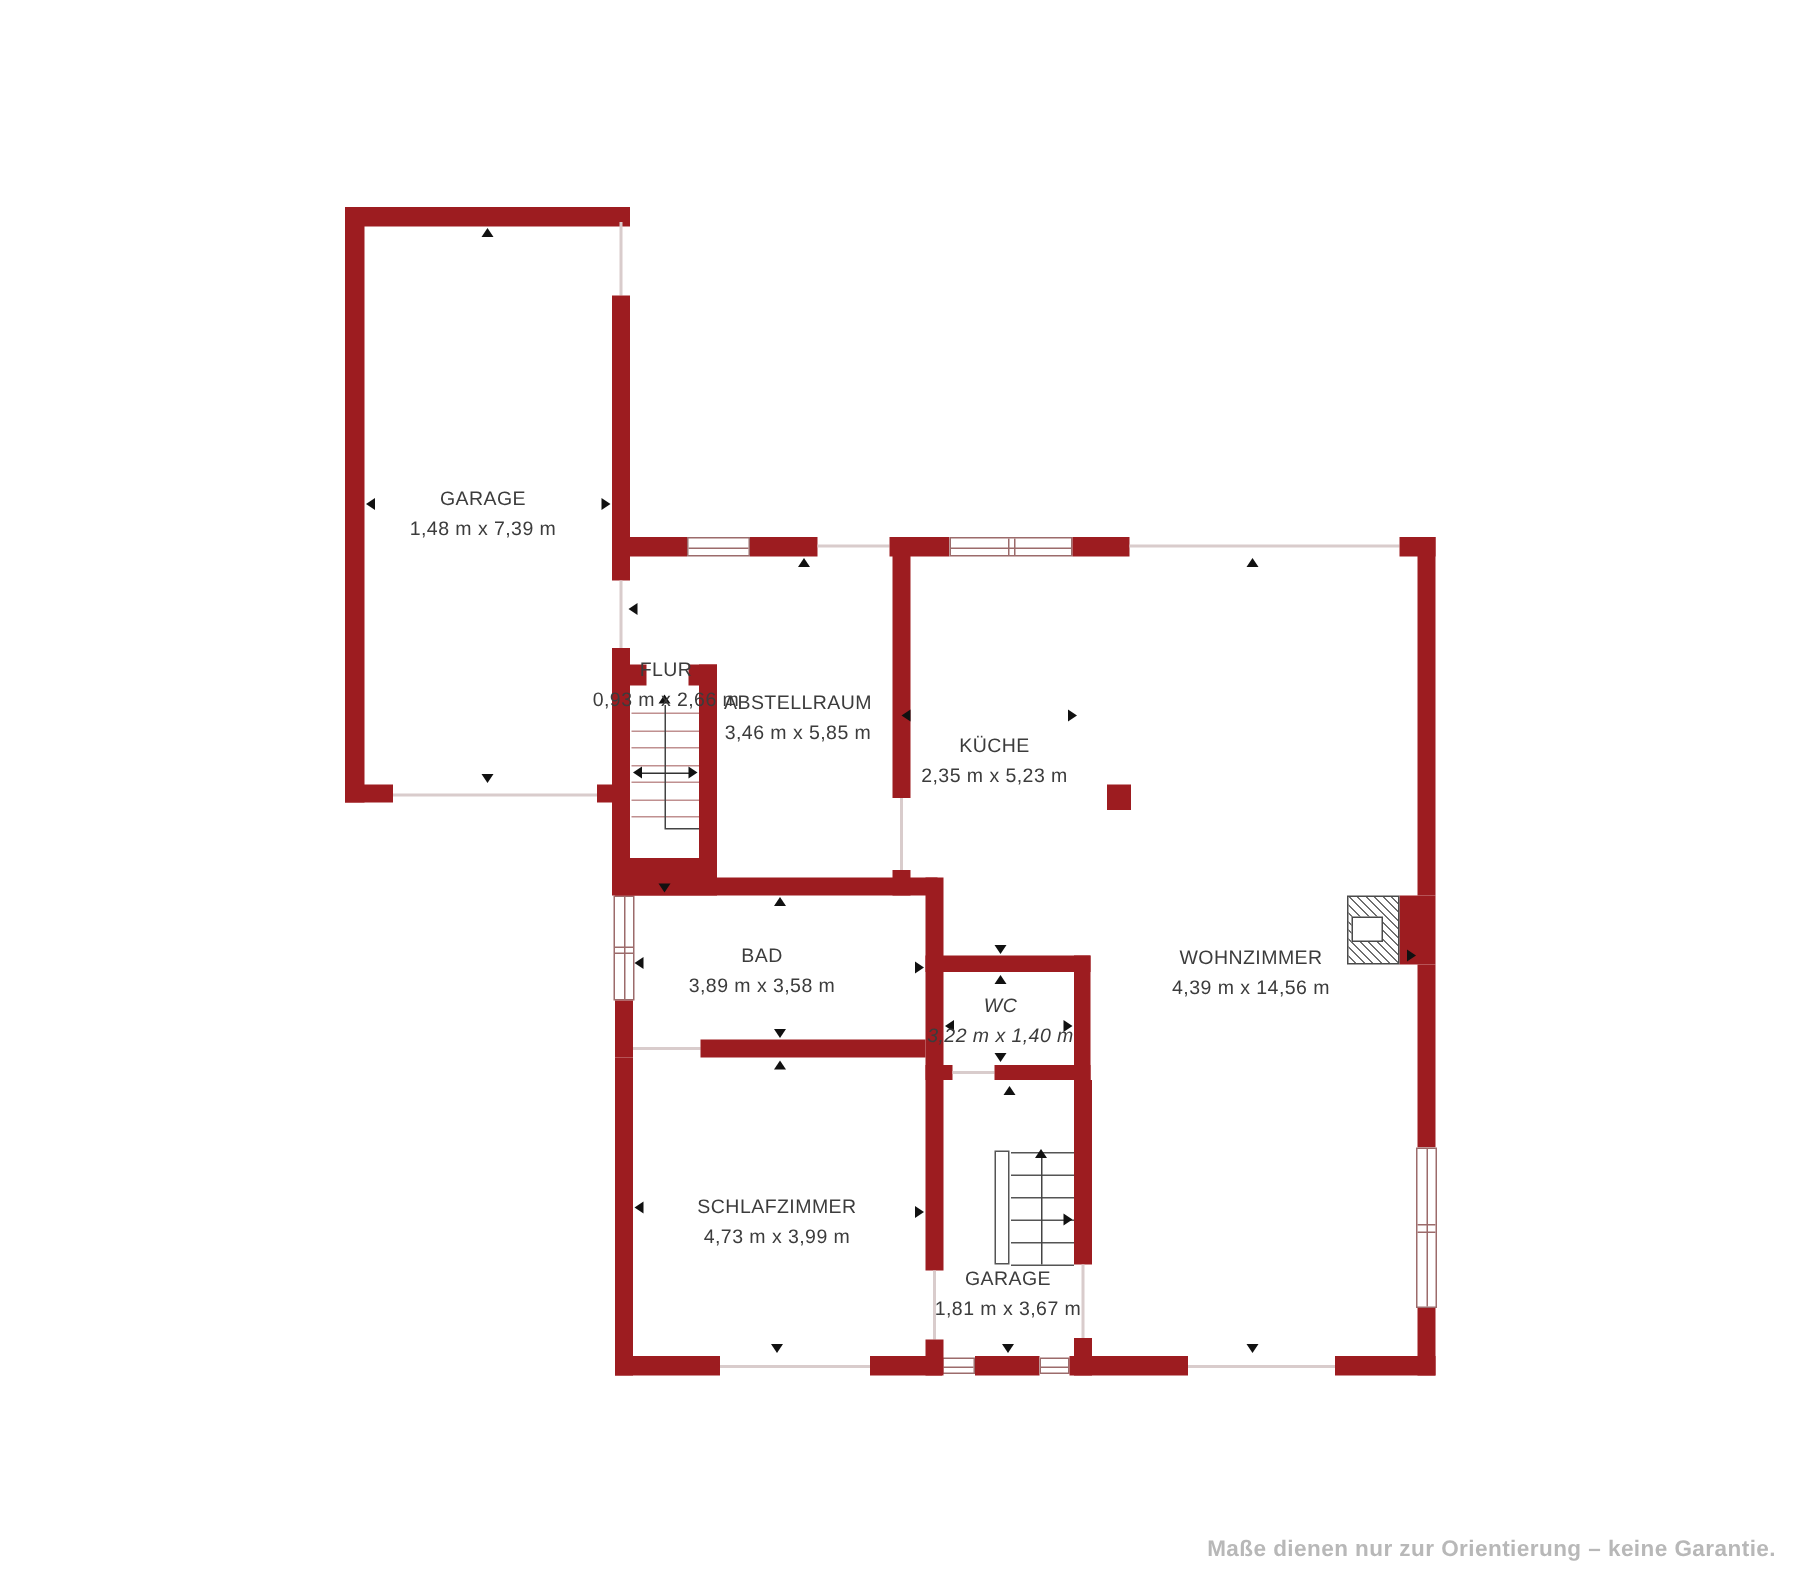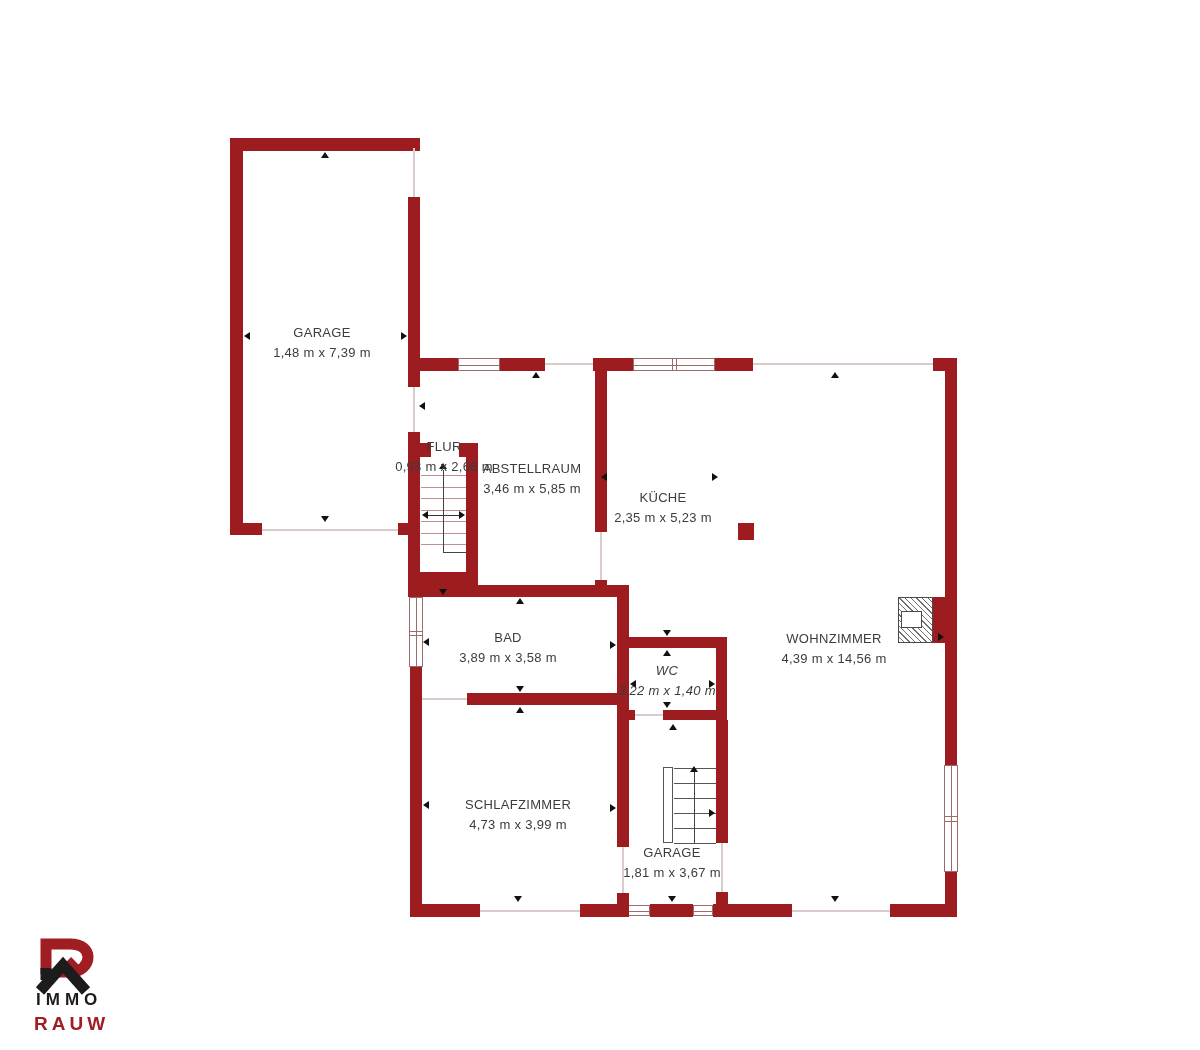--- a/index.html
+++ b/index.html
@@ -220,24 +220,16 @@
   </div>
   <div class="room-label" style="left:518px;top:814px;justify-content:space-between;">
     <span>SCHLAFZIMMER</span>
     <span>4,73 m x 3,99 m</span>
   </div>
   <div class="room-label" style="left:672px;top:862px;">
     <span>GARAGE</span>
     <span>1,81 m x 3,67 m</span>
   </div>
 
-  <div class="logo">
-    <svg width="72" height="62" viewBox="0 0 72 62">
-      <path d="M16,40 V10 H40 C52,10 58,16 58,23 C58,31 51,38 41,38 H34 L45,27" fill="none" stroke="#a01d23" stroke-width="11" stroke-linejoin="miter"></path>
-      <path d="M16,34 V46" fill="none" stroke="#1c1c1c" stroke-width="11"></path>
-      <path d="M10,57 L33,31 L56,57" fill="none" stroke="#1c1c1c" stroke-width="11"></path>
-    </svg>
-    <div class="logo-top">IMMO</div>
-    <div class="logo-bottom">RAUW</div>
-  </div>
-
+
+  <div class="footer">Maße dienen nur zur Orientierung – keine Garantie.</div>
 
 </div>
 
 </body></html>

